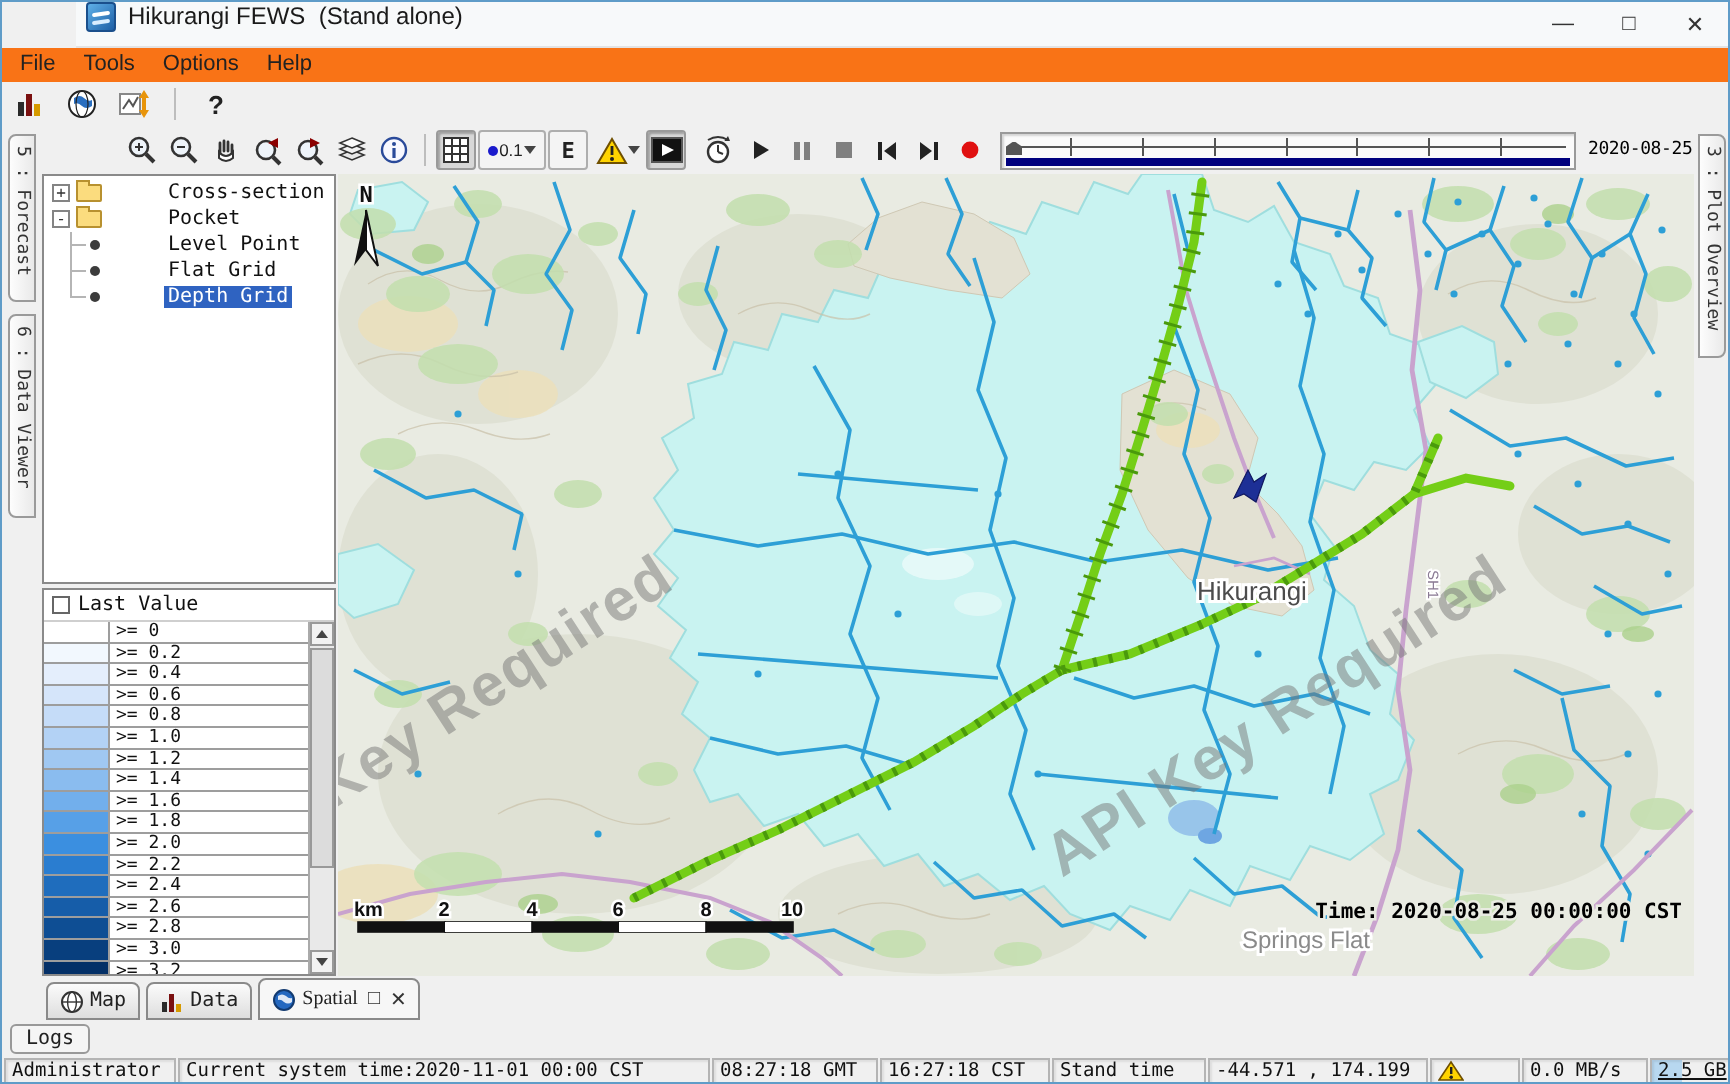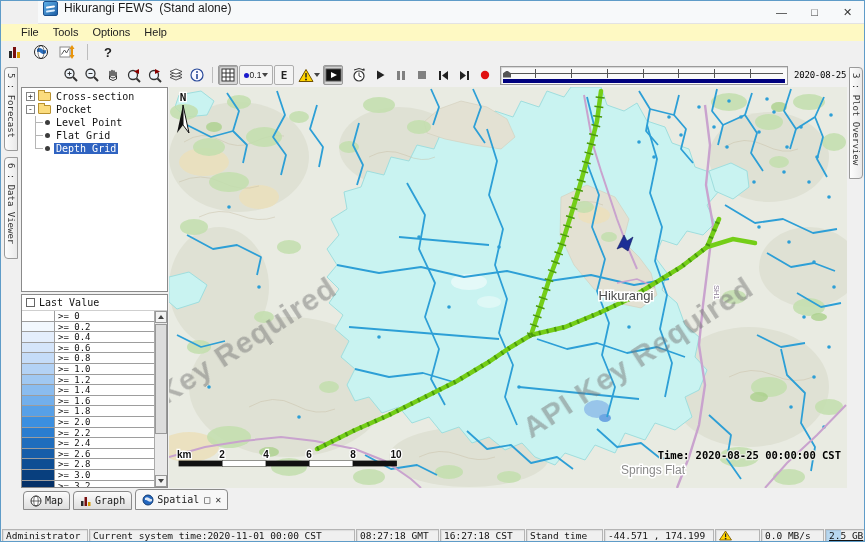--- a/index.html
+++ b/index.html
@@ -9,21 +9,21 @@
   
   .titlebar{position:absolute;left:0;top:0;right:0;height:23px;background:#f7f9fa;display:flex;align-items:flex-start;border-bottom:1px solid #e3e3e3;margin-left:37px;}
   .appicon{width:15px;height:15px;margin:0 6px 0 5px;border-radius:2px;border:1px solid #1a4f8c;
     background:linear-gradient(135deg,#5fb0e8,#1d5fa6);position:relative;flex:none;}
   .appicon::before{content:"";position:absolute;left:2px;top:4px;width:9px;height:2px;background:#fff;border-radius:2px;transform:rotate(-8deg);}
   .appicon::after{content:"";position:absolute;left:2px;top:8px;width:9px;height:2px;background:#d9edff;border-radius:2px;transform:rotate(-8deg);}
   .title{font-size:12px;color:#1a1a1a;white-space:pre;}
   .wincontrols{margin-left:auto;display:flex;height:100%;}
   .winbtn{width:33px;height:100%;display:flex;align-items:center;justify-content:center;font-size:11px;color:#333;}
   
-  .menubar{position:absolute;left:0;top:23px;right:0;height:17px;background:#fef9c3;display:flex;align-items:center;padding-left:13px;}
+  .menubar{position:absolute;left:0;top:23px;right:0;height:17px;background:#f97316;display:flex;align-items:center;padding-left:2px;}
   .menuitem{font-size:11px;color:#222;padding:0 7px;line-height:17px;}
   
   .toolbar1{position:absolute;left:0;top:40px;right:0;height:22px;background:#f0f0f0;display:flex;align-items:center;padding-left:4px;gap:6px;}
   .toolbar2{position:absolute;left:0;top:62px;right:0;height:24px;background:#f0f0f0;display:flex;align-items:center;padding-left:60px;gap:1px;}
   .tbtn{width:20px;height:20px;display:flex;align-items:center;justify-content:center;border:1px solid transparent;border-radius:2px;flex:none;position:relative;}
   .tbtn.pressed{background:#d7d7d7;border-color:#9a9a9a;box-shadow:inset 1px 1px 1px rgba(0,0,0,.25);}
   .tbtn.raised{background:#f4f4f4;border-color:#aeaeae;}
   .tsep{width:1px;height:16px;background:#bdbdbd;margin:0 4px;flex:none;}
   .tbtn svg{display:block;}
   .helpmark{font-size:13px;font-weight:bold;color:#222;}
@@ -52,21 +52,21 @@
   .treebox{position:absolute;left:1px;top:0;width:147px;height:205px;background:#fff;border:1px solid #8a8a8a;overflow:hidden;padding:2px 0 0 2px;}
   .trow{display:flex;align-items:center;height:13px;font:10px "DejaVu Sans Mono",monospace;color:#111;white-space:nowrap;}
   .expander{width:9px;height:9px;border:1px solid #848484;background:#fff;font:8px/7px "DejaVu Sans Mono",monospace;text-align:center;margin:0 3px 0 2px;flex:none;color:#333;}
   .folder{width:13px;height:9px;background:#fbdc7e;border:1px solid #b8912f;border-radius:1px;margin-right:3px;position:relative;flex:none;}
   .folder::before{content:"";position:absolute;left:-1px;top:-3px;width:5px;height:2px;background:#fbdc7e;border:1px solid #b8912f;border-bottom:none;}
   .conn{width:13px;height:13px;position:relative;flex:none;margin-left:7px;}
   .conn::before{content:"";position:absolute;left:4px;top:0;bottom:0;border-left:1px solid #b5b5b5;}
   .conn::after{content:"";position:absolute;left:4px;top:6px;width:8px;border-top:1px solid #b5b5b5;}
   .conn.last::before{bottom:6px;}
   .bullet{width:5px;height:5px;border-radius:50%;background:#3c3c3c;margin:0 4px 0 1px;flex:none;}
-  .tlabel{padding:0 2px;}
+  .tlabel{padding:0 2px;margin-left:28px;}
   .tlabel.selected{background:#2f63c1;color:#fff;}
   
   .legendbox{position:absolute;left:1px;top:207px;width:147px;height:194px;background:#fff;border:1px solid #8a8a8a;overflow:hidden;}
   .legendhead{height:16px;display:flex;align-items:center;border-bottom:1px solid #cfcfcf;padding-left:4px;gap:4px;}
   .checkbox{width:9px;height:9px;border:1px solid #666;background:#fff;flex:none;}
   .legendtitle{font:10px "DejaVu Sans Mono",monospace;color:#111;}
   .legendrows{position:absolute;left:0;top:16px;right:13px;bottom:0;overflow:hidden;}
   .lrow{display:flex;height:10.6px;border-bottom:1px solid #9d9d9d;}
   .lswatch{width:33px;border-right:1px solid #9d9d9d;flex:none;}
   .llabel{flex:1;font:9px/10px "DejaVu Sans Mono",monospace;color:#111;padding-left:3px;background:#fff;}
@@ -75,21 +75,21 @@
   .sbtn.up{top:0;} .sbtn.down{bottom:0;}
   .arrow-up{width:0;height:0;border-left:3px solid transparent;border-right:3px solid transparent;border-bottom:4px solid #444;}
   .arrow-down{width:0;height:0;border-left:3px solid transparent;border-right:3px solid transparent;border-top:4px solid #444;}
   .sthumb{position:absolute;left:0;top:13px;width:12px;height:110px;background:#dcdcdc;border:1px solid #999;}
   
   .mapwrap{position:absolute;left:168px;top:0;width:678px;height:401px;background:#e9ebe2;overflow:hidden;}
   
   .tabrow{position:absolute;left:0;top:487px;right:0;height:22px;background:#f0f0f0;display:flex;align-items:flex-end;padding-left:22px;gap:3px;}
   .btab{height:19px;display:flex;align-items:center;gap:3px;padding:0 6px;border:1px solid #8a8a8a;border-radius:4px 4px 0 0;
     background:linear-gradient(#fbfbfb,#dedede);font:10px "DejaVu Sans Mono",monospace;color:#222;}
-  .btab.active{background:#f7f7f7;height:21px;}
+  .btab.active{background:#f7f7f7;height:21px;font-family:Liberation Serif, serif;}
   .btab .mini{font-size:10px;color:#333;margin-left:2px;}
   
   .logsrow{position:absolute;left:0;top:509px;right:0;height:18px;background:#f0f0f0;display:flex;align-items:center;padding-left:4px;}
   .logstab{height:15px;padding:0 7px;border:1px solid #999;border-radius:3px;background:#f5f5f5;font:10px/13px "DejaVu Sans Mono",monospace;color:#222;}
   
   .statusbar{position:absolute;left:0;top:527px;right:0;height:15px;background:#f0f0f0;display:flex;gap:1px;padding:1px 1px 0 1px;}
   .scell{height:13px;border:1px solid #b4b4b4;box-shadow:inset 1px 1px 1px rgba(0,0,0,.08);background:#f0f0f0;
     font:9.5px/11px "DejaVu Sans Mono",monospace;color:#111;padding:0 3px;white-space:nowrap;overflow:hidden;flex:none;}
   .scell.mem{background:linear-gradient(90deg,#b8d8f0 0%,#b8d8f0 38%,#f0f0f0 38%);text-decoration:underline;}
   .scell.warn{display:flex;align-items:center;justify-content:flex-start;}
@@ -661,33 +661,36 @@
           <line x1="1" y1="6" x2="11" y2="6" stroke="#333" stroke-width=".7"></line>
         </svg>
       <span>Map</span>
     </div>
     <div class="btab">
       <svg width="12" height="12">
           <rect x="1" y="6" width="2.5" height="5" fill="#2a2a2a"></rect>
           <rect x="4.5" y="2" width="2.5" height="9" fill="#7a1010"></rect>
           <rect x="8" y="7" width="2.5" height="4" fill="#d69a00"></rect>
         </svg>
-      <span>Graph</span>
+      <span>Data</span>
     </div>
     <div class="btab active">
       <svg width="12" height="12">
           <circle cx="6" cy="6" r="5" fill="#2468c0" stroke="#123a70"></circle>
           <path d="M3,4 q2,-1.5 4,0 q1.5,1.5 3,1 l0,2 q-2,1.5 -4,0 q-1.5,-1.5 -3,-1 Z" fill="#fff" opacity=".85"></path>
         </svg>
       <span>Spatial</span>
       <span class="mini">□</span>
       <span class="mini">✕</span>
     </div>
   </div>
 
+  <div class="logsrow">
+    <div class="logstab">Logs</div>
+  </div>
 
   <div class="statusbar">
     <div class="scell" style="width:86px">Administrator</div>
     <div class="scell" style="width:266px">Current system time:2020-11-01 00:00 CST</div>
     <div class="scell" style="width:83px">08:27:18 GMT</div>
     <div class="scell" style="width:85px">16:27:18 CST</div>
     <div class="scell" style="width:77px">Stand time</div>
     <div class="scell" style="width:110px">-44.571 , 174.199</div>
     <div class="scell warn" style="width:45px">
       <svg width="13" height="11">

